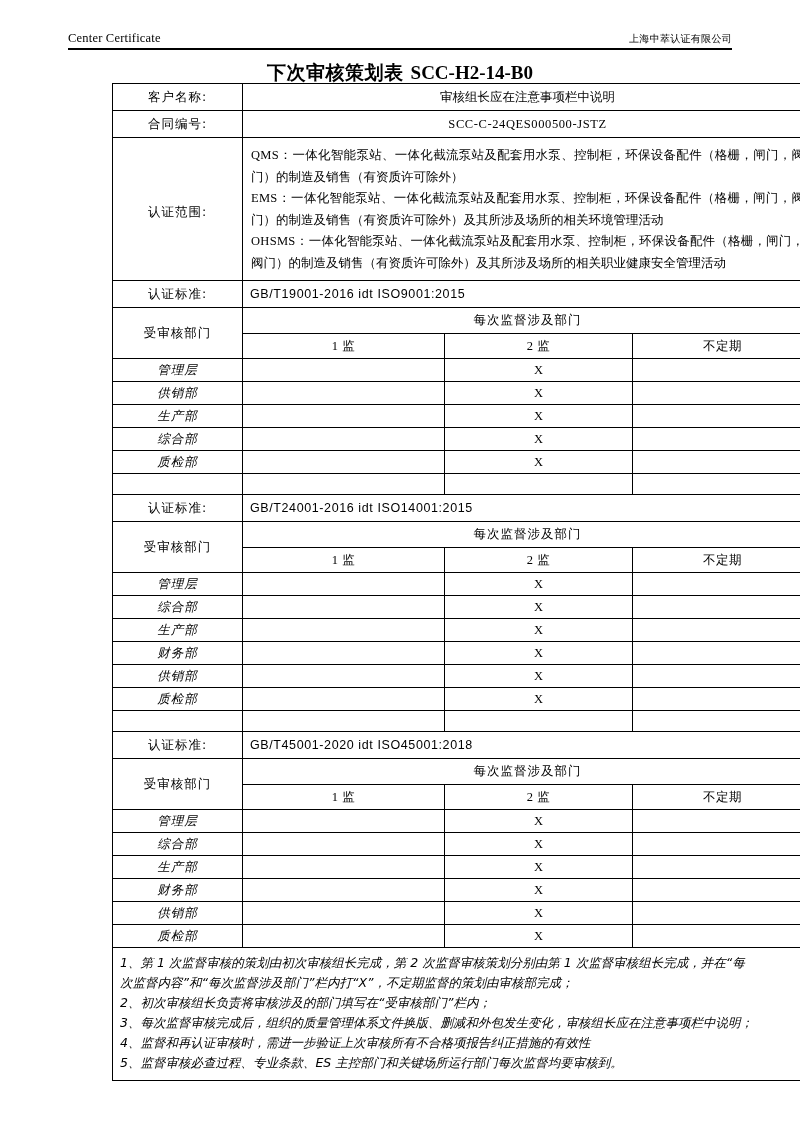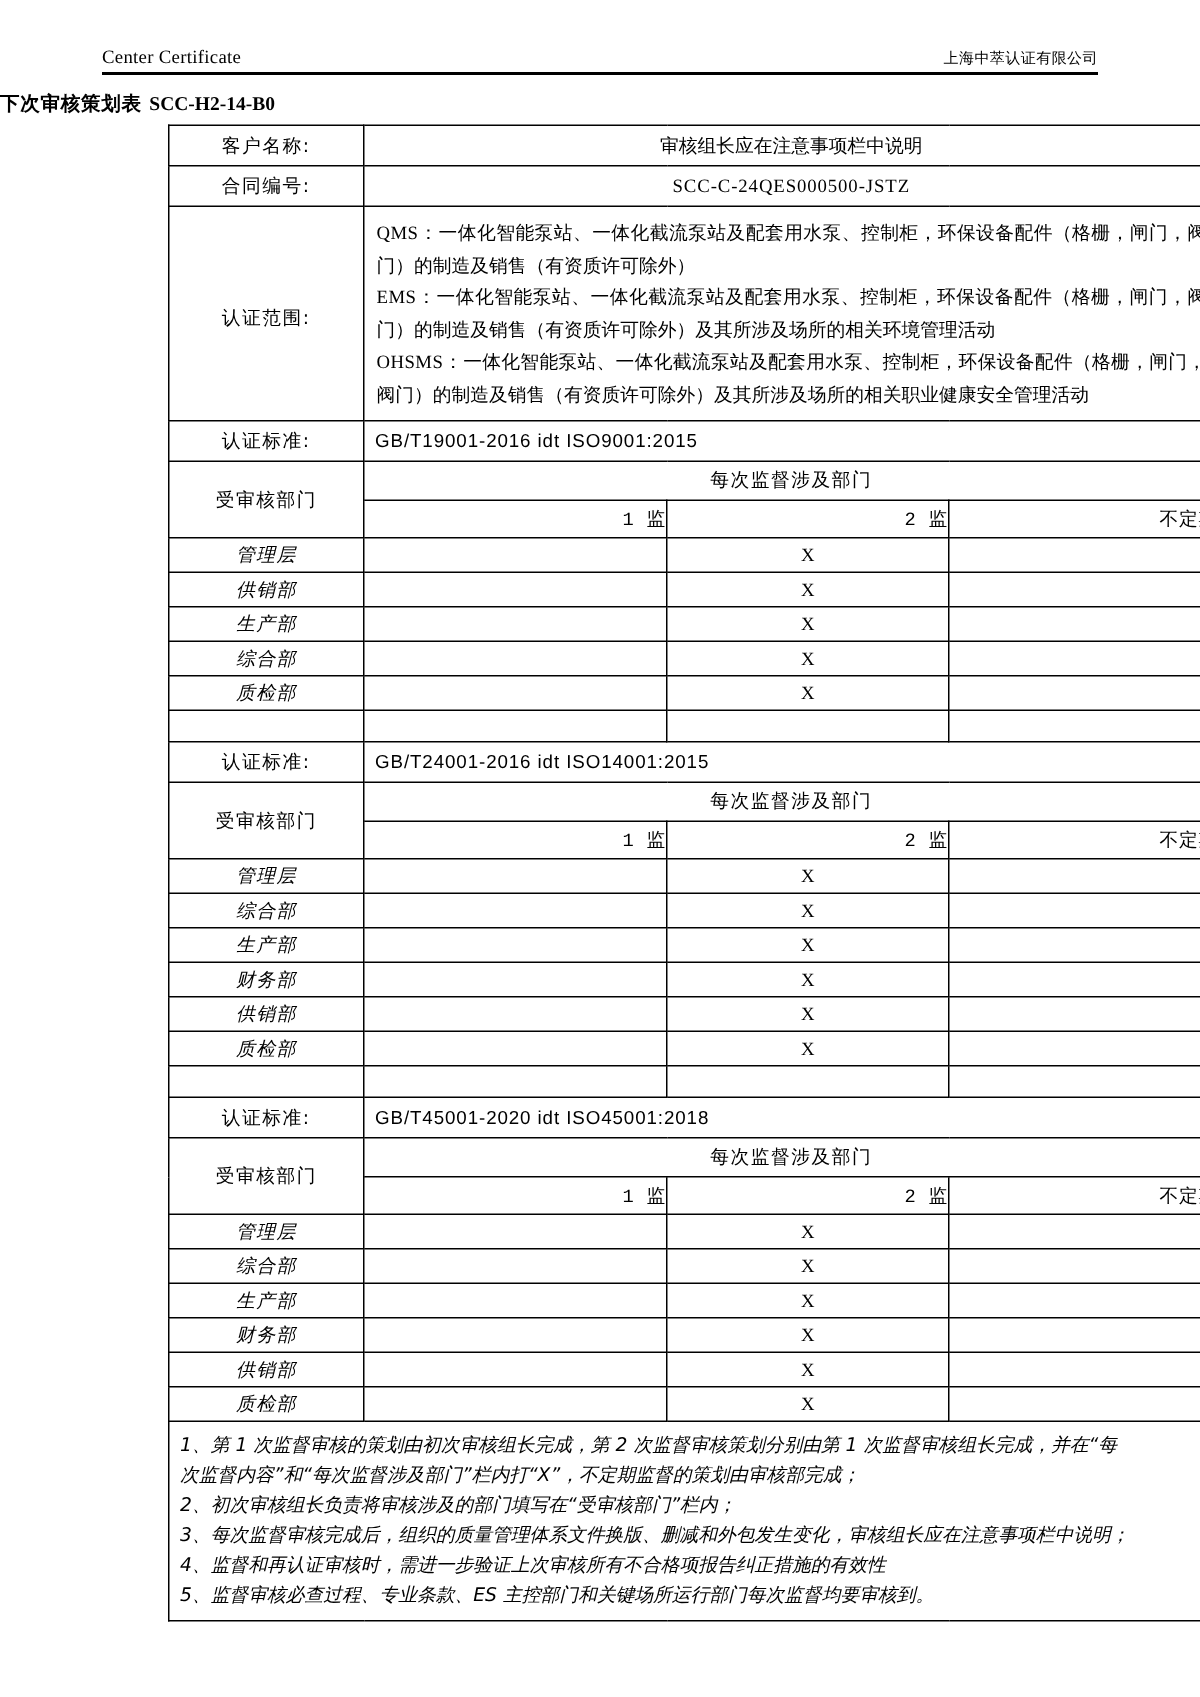--- a/index.html
+++ b/index.html
@@ -48,21 +48,22 @@
     padding-bottom: 2px;
     letter-spacing: .3px;
   }
 
   
   .doc-title {
     position: absolute;
     left: 0;
     top: 60px;
     width: 800px;
-    font-size: 13px;
+    text-align: center;
+    font-size: 19px;
     font-weight: bold;
     font-family: "DejaVu Sans", sans-serif;
     letter-spacing: .5px;
   }
   .doc-title .code {
     font-family: "Liberation Serif", serif;
     font-weight: bold;
     letter-spacing: 0;
   }
 
@@ -141,22 +142,22 @@
 
   .grp-head {
     text-align: center;
     font-family: "DejaVu Sans", sans-serif;
     font-size: 12.5px;
     height: 25px;
     letter-spacing: 1px;
     margin-top: 44px;
   }
   .sub-head {
-    text-align: right;
-    font-family: Liberation Mono, monospace;
+    text-align: center;
+    font-family: Liberation Serif, serif;
     font-size: 12.5px;
     height: 24px;
     letter-spacing: .5px;
   }
   .dept {
     text-align: center;
     font-family: "DejaVu Sans", sans-serif;
     font-size: 12.5px;
     height: 22px;
     letter-spacing: 1px;

